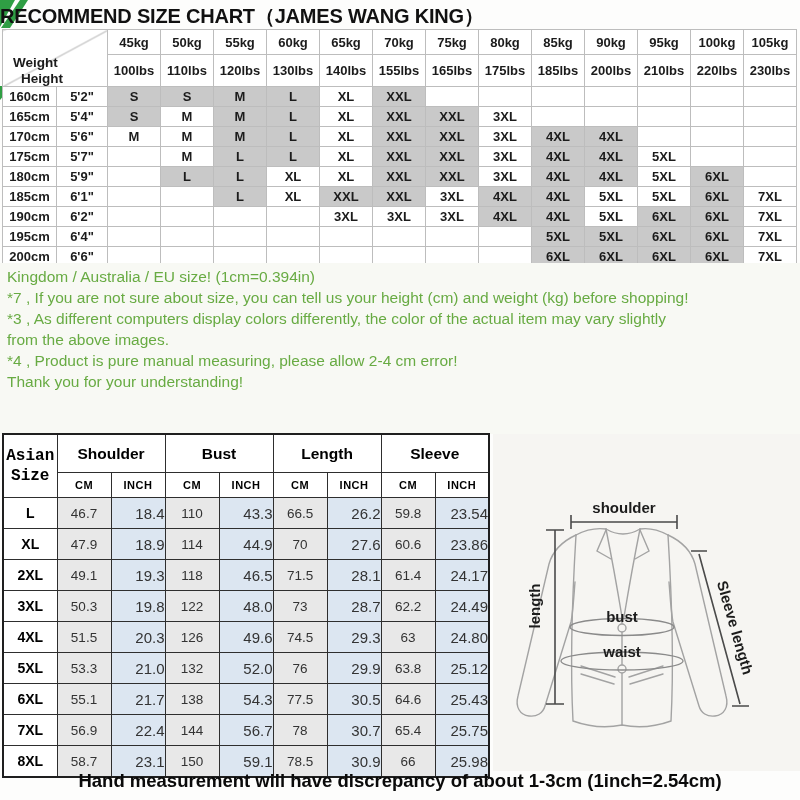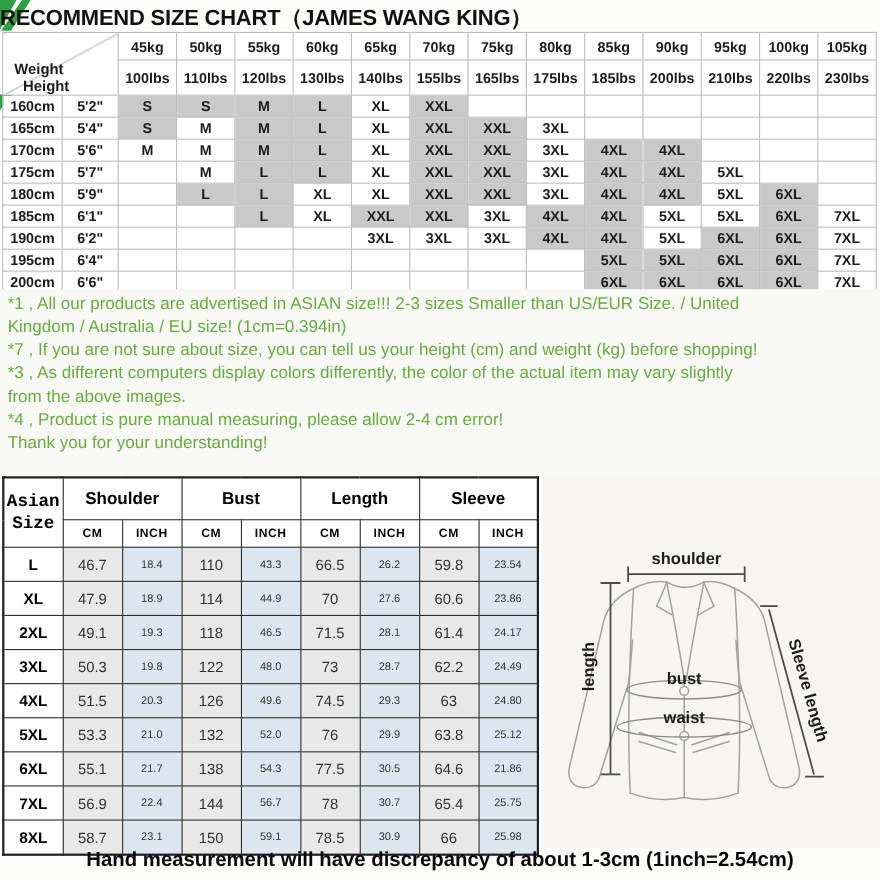--- a/index.html
+++ b/index.html
@@ -33,21 +33,21 @@
   .notes .ln:first-child{margin-top:3px;}
 
   
   .meas{position:absolute;top:433px;left:2px;width:486px;border:2px solid #1f1f1f;}
   .meas th,.meas td{border:1px solid #2e2e2e;text-align:center;vertical-align:middle;padding:0;}
   .meas th.grp{height:37px;font-size:15.5px;font-weight:bold;color:#000;background:#fff;}
   .meas th.unit{height:24px;font-size:11px;font-weight:bold;color:#000;background:#fff;letter-spacing:0.5px;}
   .meas td.asize{background:#fff;font-size:16px;font-weight:bold;color:#000;line-height:20px;font-family:Liberation Mono, monospace;}
   .meas td.sl{background:#fff;font-size:14px;font-weight:bold;color:#000;height:30px;}
   .meas td.cm{background:#e8e8e8;font-size:13.5px;color:#333;}
-  .meas td.in{background:#dce6f1;font-size:10px;color:#333;}
+  .meas td.in{background:#dce6f1;font-size:15px;color:#333;text-align:right;}
 
   
   .jacket{position:absolute;top:434px;left:493px;width:307px;height:337px;background:#f6f5f2;}
   .jacket svg{display:block;}
   .dlabel{font-family:"Liberation Sans",sans-serif;font-size:15px;font-weight:bold;fill:#1c1c1c;}
 
   
   .footer{position:absolute;top:770px;left:0;width:100%;text-align:center;
           font-size:18.5px;font-weight:bold;color:#0a0a0a;}
 
@@ -259,21 +259,20 @@
       <td class="g">6XL</td>
       <td class="g">6XL</td>
       <td class="g">6XL</td>
       <td class="g">6XL</td>
       <td>7XL</td>
     </tr>
   </tbody>
     </table>
 
   <div class="notes">
-    <div class="ln">*1 , All our products are advertised in ASIAN size!!! 2-3 sizes Smaller than US/EUR Size. / United</div>
     <div class="ln">Kingdom / Australia / EU size! (1cm=0.394in)</div>
     <div class="ln">*7 , If you are not sure about size, you can tell us your height (cm) and weight (kg) before shopping!</div>
     <div class="ln">*3 , As different computers display colors differently, the color of the actual item may vary slightly</div>
     <div class="ln">from the above images.</div>
     <div class="ln">*4 , Product is pure manual measuring, please allow 2-4 cm error!</div>
     <div class="ln">Thank you for your understanding!</div>
   </div>
 
   <table class="meas">
     <colgroup>
@@ -369,21 +368,21 @@
     </tr>
     <tr>
       <td class="sl">6XL</td>
       <td class="cm">55.1</td>
       <td class="in">21.7</td>
       <td class="cm">138</td>
       <td class="in">54.3</td>
       <td class="cm">77.5</td>
       <td class="in">30.5</td>
       <td class="cm">64.6</td>
-      <td class="in">21.86</td>
+      <td class="in">25.43</td>
     </tr>
     <tr>
       <td class="sl">7XL</td>
       <td class="cm">56.9</td>
       <td class="in">22.4</td>
       <td class="cm">144</td>
       <td class="in">56.7</td>
       <td class="cm">78</td>
       <td class="in">30.7</td>
       <td class="cm">65.4</td>

